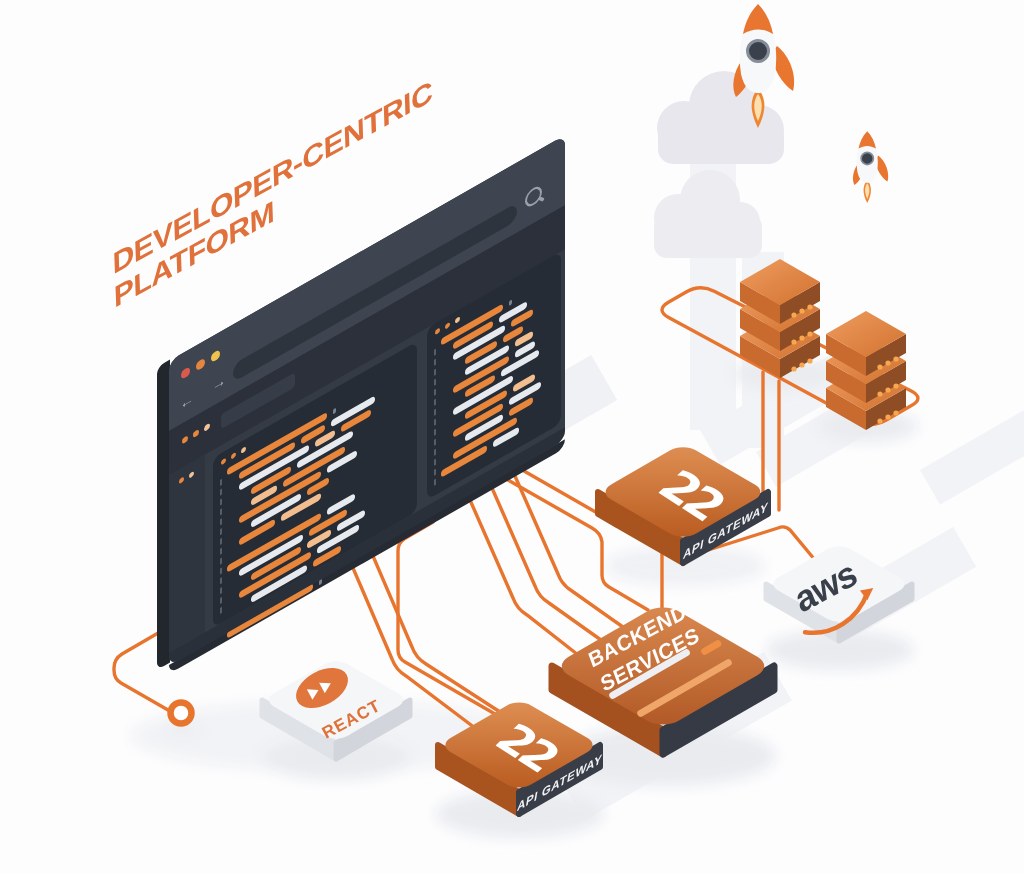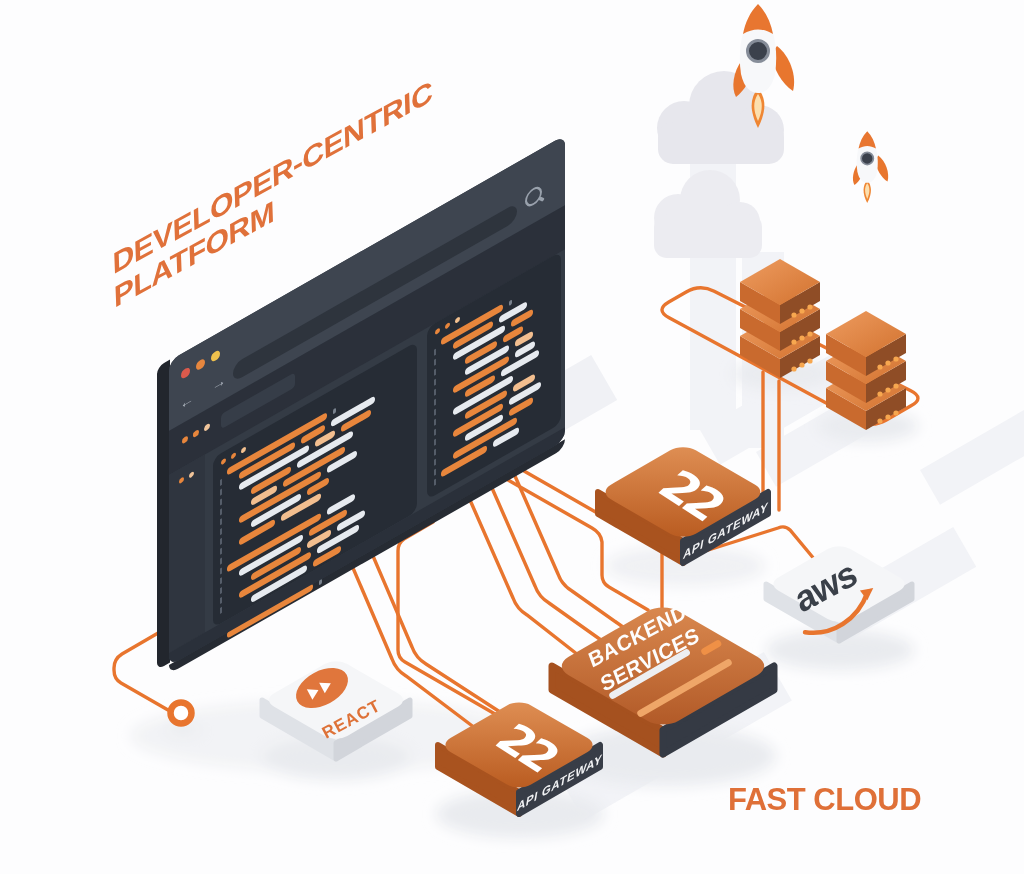--- a/index.html
+++ b/index.html
@@ -454,16 +454,15 @@
   </div>
 
   <div class="footerbar"></div>
 </div>
 
 <div class="title">
   <div>DEVELOPER-CENTRIC</div>
   <div>PLATFORM</div>
 </div>
 <div class="caption">
-  <div>FAST CLOUD</div>
 </div>
 
 </div>
 
 </body></html>

